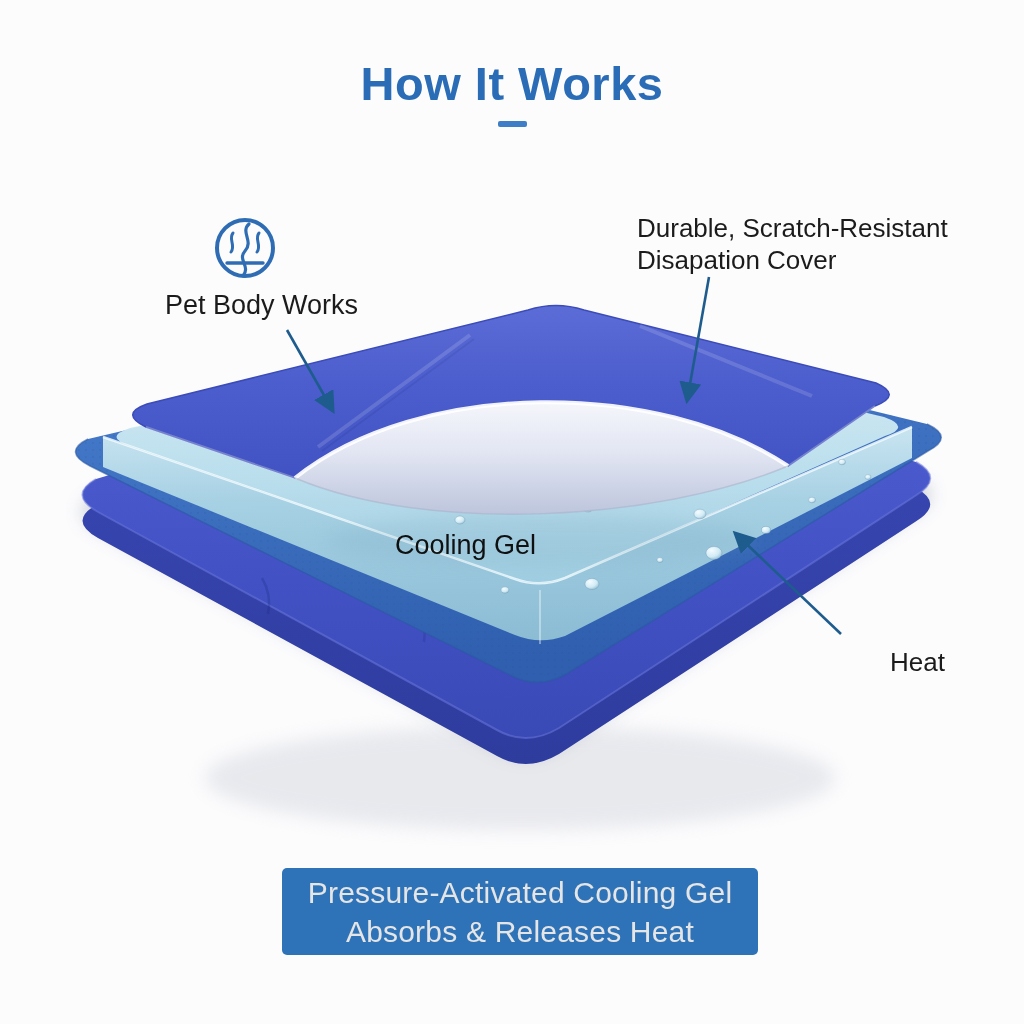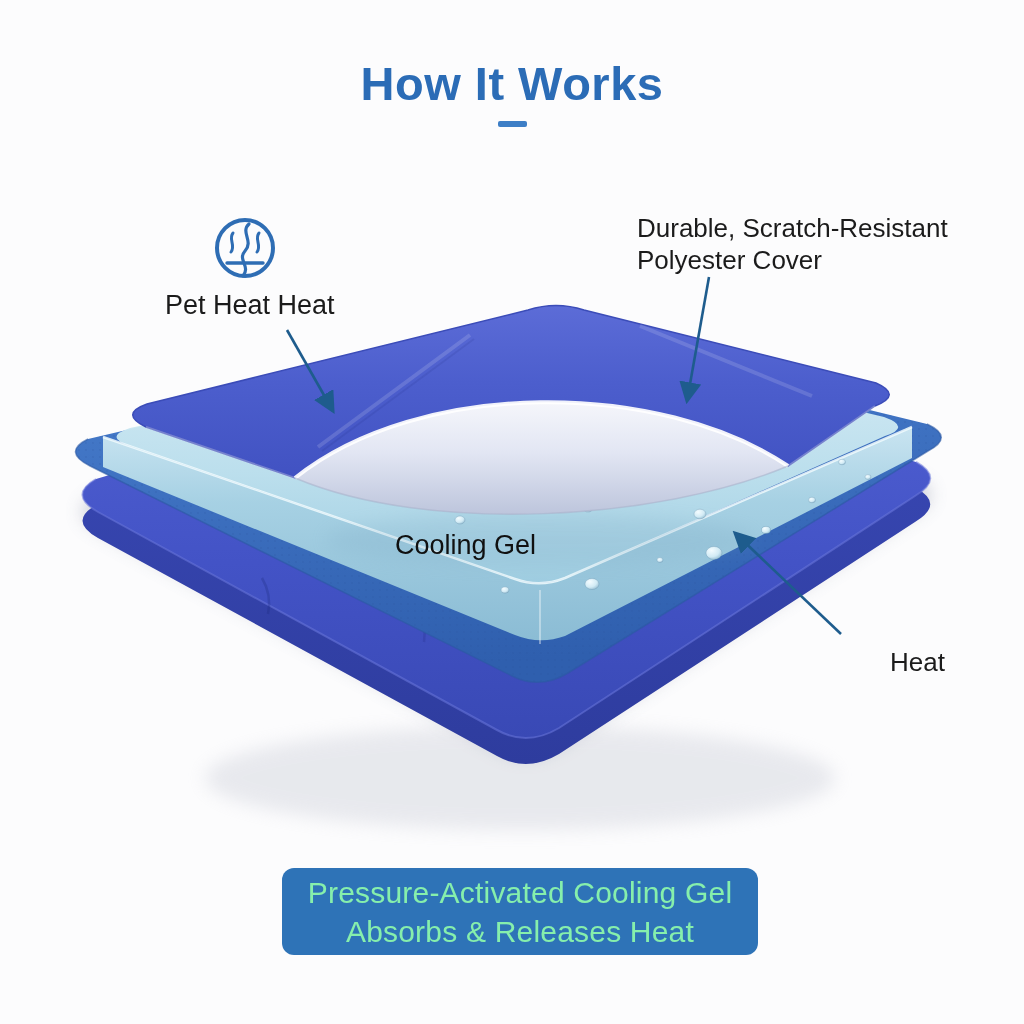--- a/index.html
+++ b/index.html
@@ -18,23 +18,23 @@
     background:#3d7ec6;border-radius:2px;
   }
   .lbl{position:absolute;color:#1b1b1b;font-size:26px;line-height:32px;}
   .lbl-pet{left:165px;top:289px;font-size:27px;}
   .lbl-cover{left:597px;top:212px;margin-left:40px;}
   .lbl-gel{left:395px;top:529px;width:200px;text-align:left;font-size:27px;color:#101010;}
   .lbl-heat{left:745px;top:646px;width:200px;text-align:right;line-height:33px;}
   .lbl .ln{display:block;}
   .banner{
     position:absolute;left:282px;top:868px;width:476px;height:87px;
-    background:#2e73b7;border-radius:12px;
+    background:#2e73b7;border-radius:5px;
     display:flex;flex-direction:column;align-items:center;justify-content:center;
-    color:#86efac;font-size:30px;line-height:39px;font-weight:500;letter-spacing:.2px;
+    color:#e5e5e5;font-size:30px;line-height:39px;font-weight:500;letter-spacing:.2px;
     text-align:center;
   }
 </style>
 </head>
 <body>
 
 <div class="stage">
 
   <svg class="svg-art" viewBox="0 0 1024 1024" aria-hidden="true">
     <defs>
@@ -158,25 +158,25 @@
     <g stroke="#1e5c8d" stroke-width="2.6" fill="none">
       <path d="M 287 330 L 333 411" marker-end="url(#ah)"></path>
       <path d="M 709 277 L 687 401" marker-end="url(#ah)"></path>
       <path d="M 841 634 L 735 533" marker-end="url(#ah)"></path>
     </g>
   </svg>
 
   <div class="page-title">How It Works</div>
   <div class="title-underline"></div>
 
-  <div class="lbl lbl-pet">Pet Heat Heat</div>
+  <div class="lbl lbl-pet">Pet Body Works</div>
 
   <div class="lbl lbl-cover">
     <span class="ln">Durable, Scratch-Resistant</span>
-    <span class="ln">Polyester Cover</span>
+    <span class="ln">Disapation Cover</span>
   </div>
 
   <div class="lbl lbl-gel">Cooling Gel</div>
 
   <div class="lbl lbl-heat">
     <span class="ln">Heat</span>
   </div>
 
   <div class="banner">
     <span>Pressure-Activated Cooling Gel</span>

